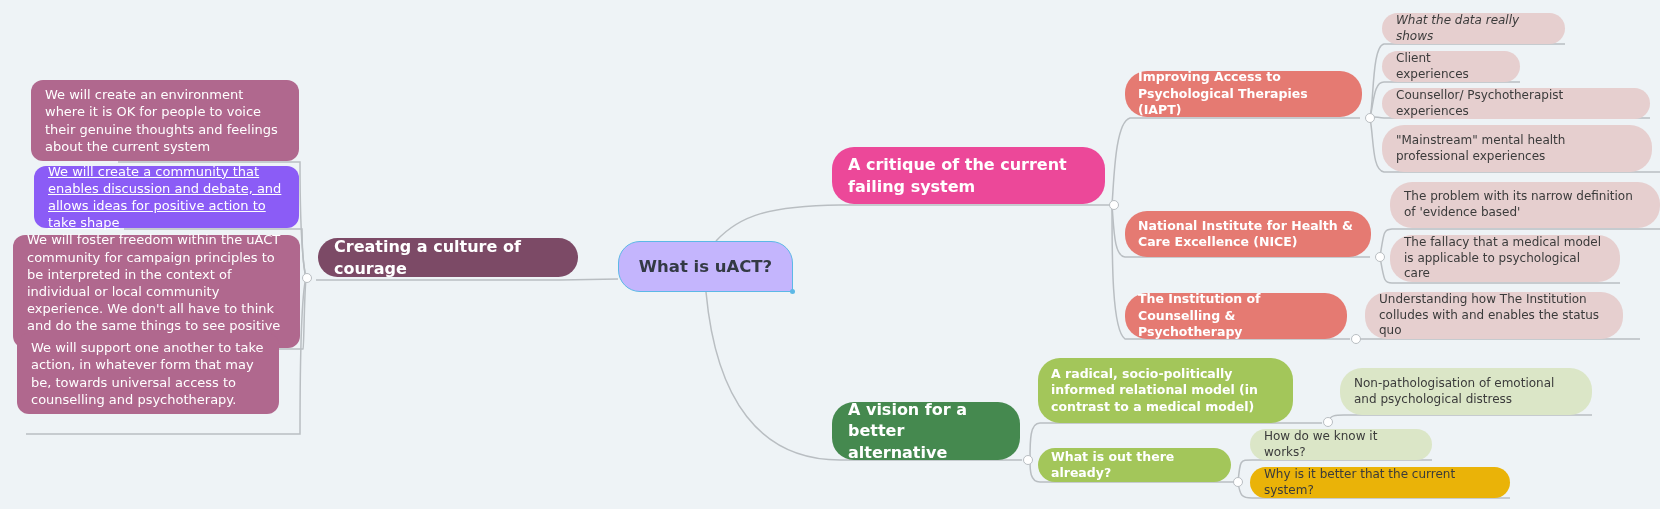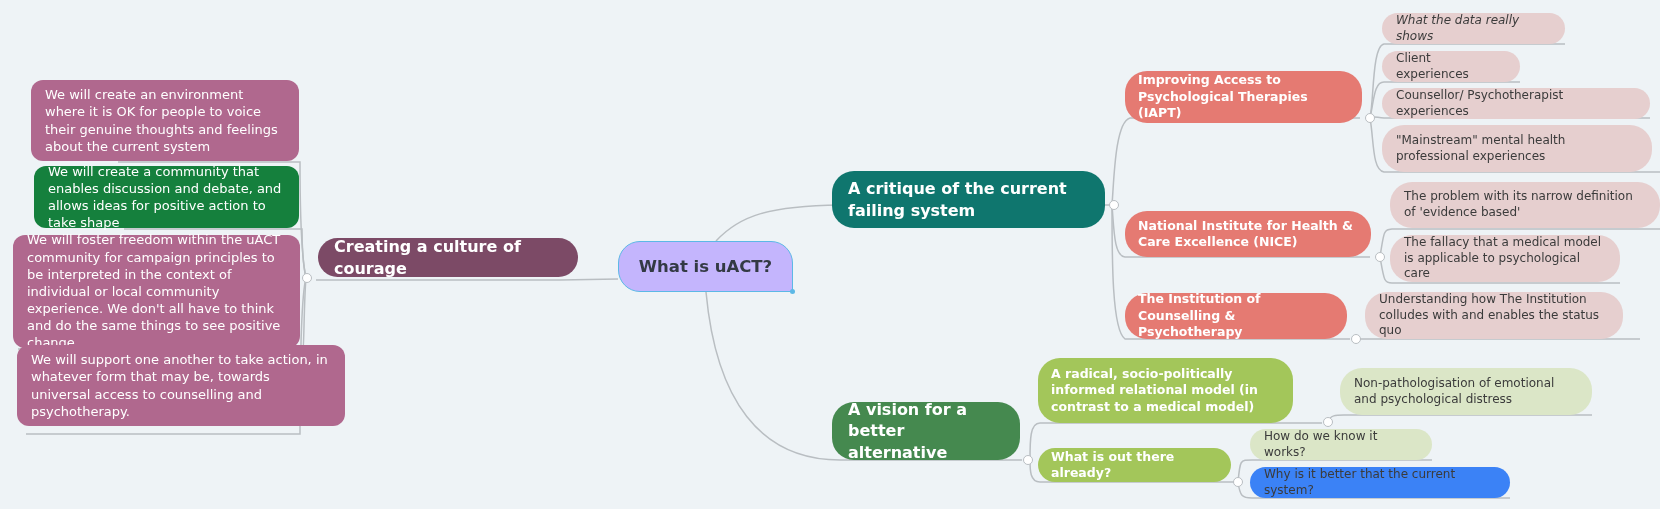--- a/index.html
+++ b/index.html
@@ -74,36 +74,36 @@
 </div>
 
 <div class="node main" style="left:318px; top:238px; width:260px; height:39px; background:#7c4a66; justify-content:center;">
   <span>Creating a culture of courage</span>
 </div>
 <div class="knob" style="left:302px; top:273px;"></div>
 
 <div class="node leaf-left" style="left:31px; top:80px; width:268px; height:81px; background:#b0688e;">
   <span>We will create an environment where it is OK for people to voice their genuine thoughts and feelings about the current system</span>
 </div>
-<div class="node leaf-left" style="left:34px; top:166px; width:265px; height:62px; background:#15803d;">
+<div class="node leaf-left" style="left:34px; top:166px; width:265px; height:62px; background:#8b5cf6;text-decoration:underline;">
   <span>We will create a community that enables discussion and debate, and allows ideas for positive action to take shape</span>
 </div>
 <div class="node leaf-left" style="left:13px; top:235px; width:287px; height:113px; background:#b0688e;">
   <span>We will foster freedom within the uACT community for campaign principles to be interpreted in the context of individual or local community experience.  We don't all have to think and do the same things to see positive change.</span>
 </div>
-<div class="node leaf-left" style="left:17px; top:345px; width:328px; height:81px; background:#b0688e;">
+<div class="node leaf-left" style="left:17px; top:333px; width:262px; height:81px; background:#b0688e;">
   <span>We will support one another to take action, in whatever form that may be, towards universal access to counselling and psychotherapy.</span>
 </div>
 
-<div class="node main" style="left:832px; top:147px; width:273px; height:57px; background:#0f766e;margin-top:24px;">
+<div class="node main" style="left:832px; top:147px; width:273px; height:57px; background:#ec4899;">
   <span>A critique of the current failing system</span>
 </div>
 <div class="knob" style="left:1109px; top:200px;"></div>
 
-<div class="node sub" style="left:1125px; top:71px; width:237px; height:52px; background:#e57a72;">
+<div class="node sub" style="left:1125px; top:71px; width:237px; height:46px; background:#e57a72;">
   <span>Improving Access to Psychological Therapies (IAPT)</span>
 </div>
 <div class="knob" style="left:1365px; top:113px;"></div>
 <div class="node leaf" style="left:1382px; top:13px; width:183px; height:31px; background:#e6cfcf;font-style:italic;">
   <span>What the data really shows</span>
 </div>
 <div class="node leaf" style="left:1382px; top:51px; width:138px; height:31px; background:#e6cfcf;">
   <span>Client experiences</span>
 </div>
 <div class="node leaf" style="left:1382px; top:88px; width:268px; height:31px; background:#e6cfcf;">
@@ -145,15 +145,15 @@
   <span>Non-pathologisation of emotional and psychological distress</span>
 </div>
 
 <div class="node sub" style="left:1038px; top:448px; width:193px; height:34px; background:#a3c65a;">
   <span>What is out there already?</span>
 </div>
 <div class="knob" style="left:1233px; top:477px;"></div>
 <div class="node leaf" style="left:1250px; top:429px; width:182px; height:31px; background:#dbe6c7;">
   <span>How do we know it works?</span>
 </div>
-<div class="node leaf" style="left:1250px; top:467px; width:260px; height:31px; background:#3b82f6;">
+<div class="node leaf" style="left:1250px; top:467px; width:260px; height:31px; background:#eab308;">
   <span>Why is it better that the current system?</span>
 </div>
 
 </body></html>

